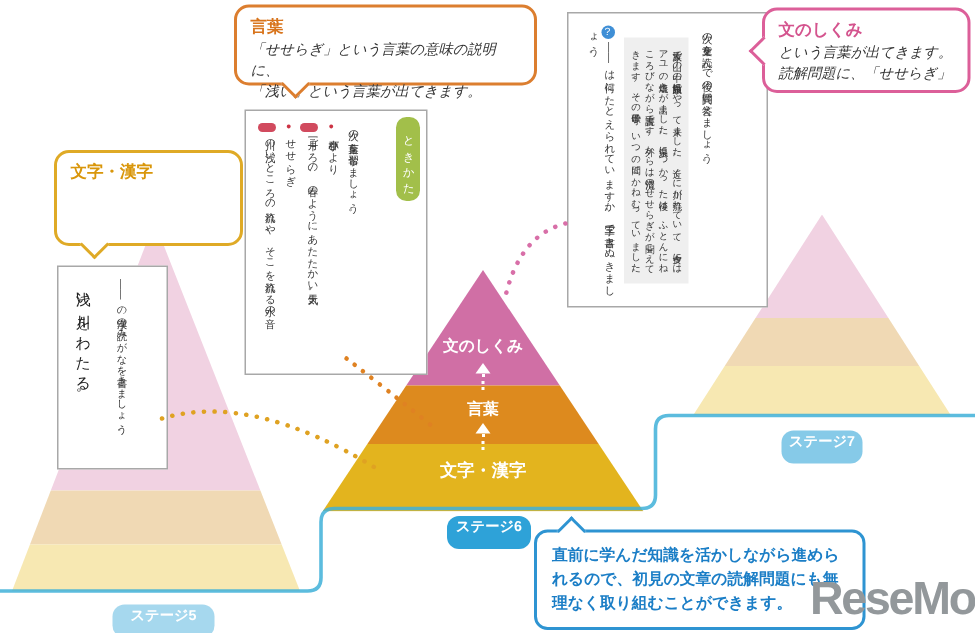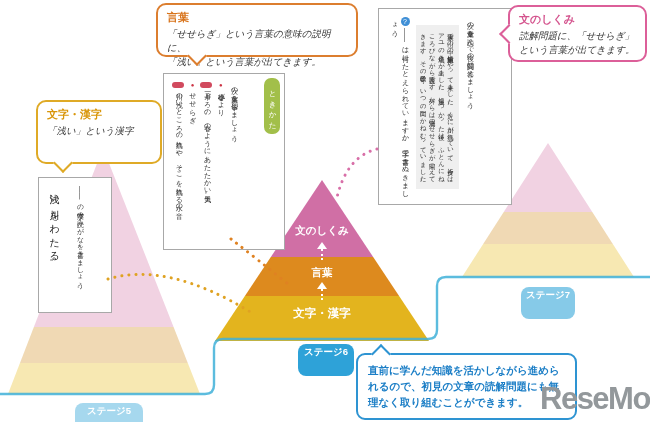--- a/index.html
+++ b/index.html
@@ -57,21 +57,21 @@
   .pl-top{left:322px;top:224px;font-size:10.5px;}
   .pl-mid{left:322px;top:266px;font-size:10.5px;}
   .pl-bot{left:322px;top:306px;font-size:11.5px;}
   .up-arrow{position:absolute;z-index:3;}
   .up-arrow .tri{display:block;width:0;height:0;border-left:5px solid transparent;
       border-right:5px solid transparent;border-bottom:7px solid #fff;}
   .up-arrow .stem{display:block;height:11px;width:0;border-left:2px dotted #fff;margin-left:4px;}
 
   
   .stage-badge{position:absolute;color:#fff;font-size:9.5px;font-weight:bold;text-align:center;
-      border-radius:8px;line-height:15px;height:32px;z-index:3;}
+      border-radius:8px;line-height:15px;height:22px;z-index:3;}
   .sb5{left:75px;top:403px;width:68px;background:#a6d8ee;}
   .sb6{left:298px;top:344px;width:56px;background:#2ea2d8;}
   .sb7{left:521px;top:287px;width:54px;background:#86cae8;}
 
   
   .note-box{position:absolute;left:356px;top:353px;width:221px;box-sizing:border-box;
       background:#fff;border:2.5px solid #2e94d2;border-radius:9px;padding:8px 10px;z-index:4;}
   .note-box p{margin:0;color:#1b7ec6;font-weight:bold;font-size:10.5px;line-height:1.5;}
   .note-box .tail{left:16px;border-color:#2e94d2;}
 
@@ -164,28 +164,27 @@
 
   <div class="callout co-kotoba">
     <h3>言葉</h3>
     <p>「せせらぎ」という言葉の意味の説明に、</p>
     <p>「浅い」という言葉が出てきます。</p>
     <span class="tail tail-down"></span>
   </div>
 
   <div class="callout co-moji">
     <h3>文字・漢字</h3>
-    <p>「浅い」という漢字</p>
     <span class="tail tail-down"></span>
   </div>
 
   <div class="callout co-bun">
     <h3>文のしくみ</h3>
+    <p>という言葉が出てきます。</p>
     <p>読解問題に、「せせらぎ」</p>
-    <p>という言葉が出てきます。</p>
     <span class="tail tail-left"></span>
   </div>
 
   <div class="stage-badge sb5">ステージ5</div>
   <div class="stage-badge sb6">ステージ6</div>
   <div class="stage-badge sb7">ステージ7</div>
 
   <div class="note-box">
     <span class="tail tail-up"></span>
     <p>直前に学んだ知識を活かしながら進められるので、初見の文章の読解問題にも無理なく取り組むことができます。</p>

